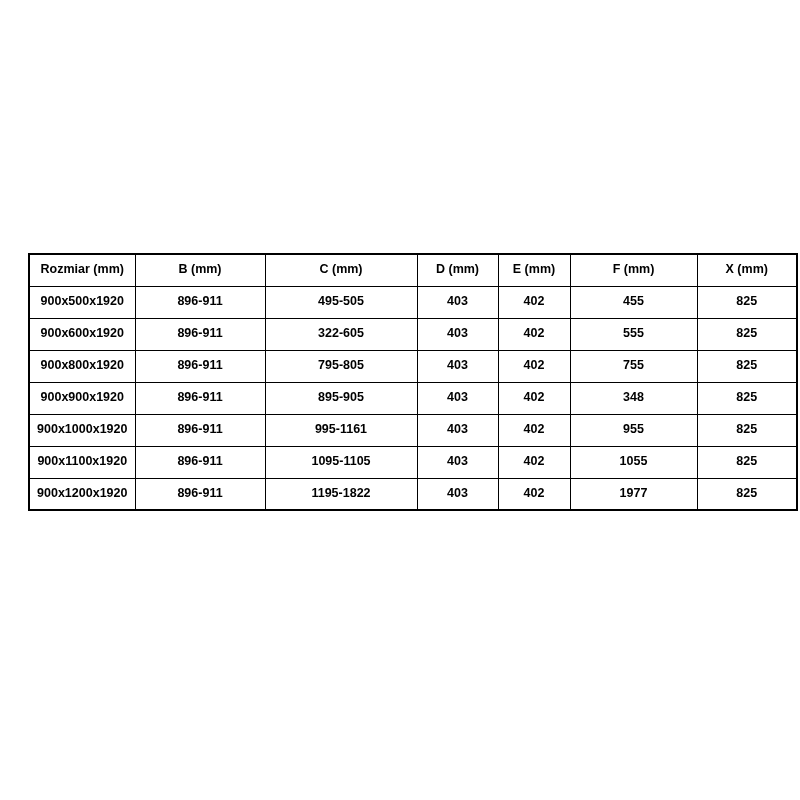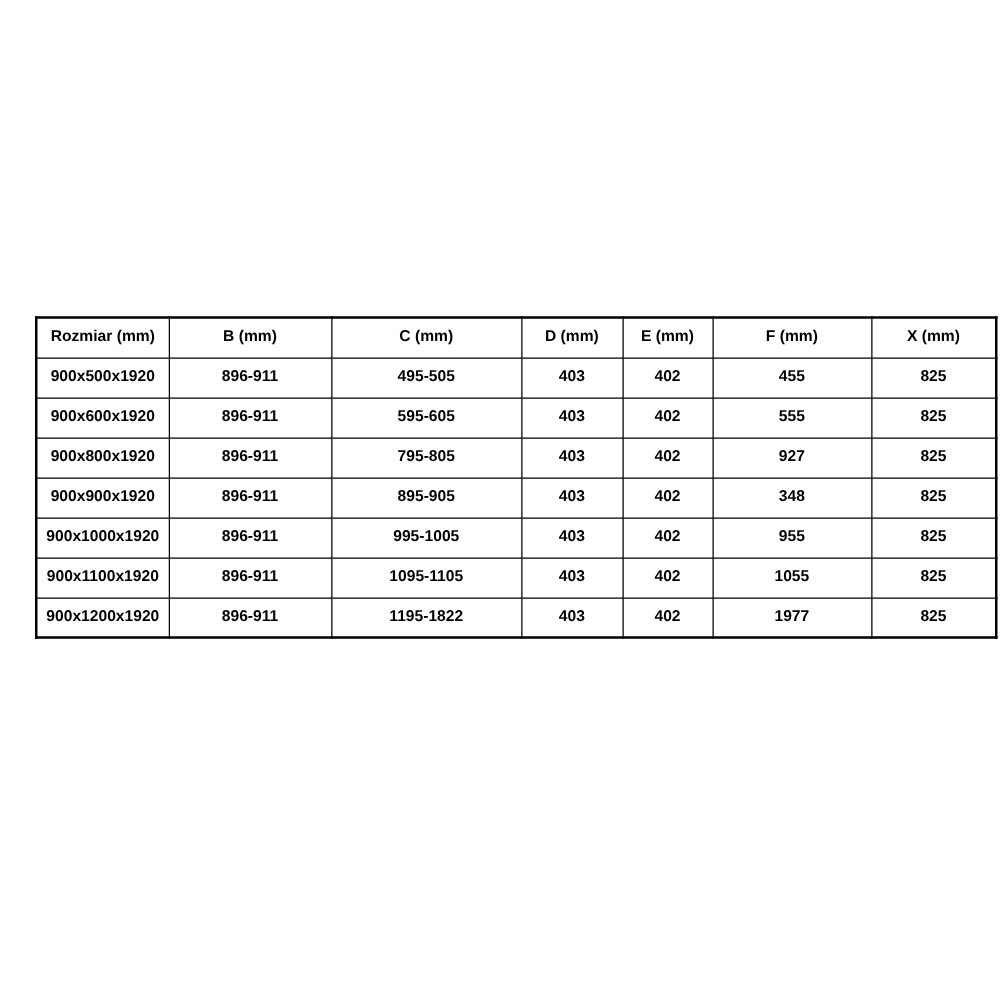--- a/index.html
+++ b/index.html
@@ -97,48 +97,48 @@
           <td>896-911</td>
           <td>495-505</td>
           <td>403</td>
           <td>402</td>
           <td>455</td>
           <td>825</td>
         </tr>
         <tr>
           <td>900x600x1920</td>
           <td>896-911</td>
-          <td>595-605</td>
+          <td>322-605</td>
           <td>403</td>
           <td>402</td>
           <td>555</td>
           <td>825</td>
         </tr>
         <tr>
           <td>900x800x1920</td>
           <td>896-911</td>
           <td>795-805</td>
           <td>403</td>
           <td>402</td>
-          <td>927</td>
+          <td>755</td>
           <td>825</td>
         </tr>
         <tr>
           <td>900x900x1920</td>
           <td>896-911</td>
           <td>895-905</td>
           <td>403</td>
           <td>402</td>
           <td>348</td>
           <td>825</td>
         </tr>
         <tr>
           <td>900x1000x1920</td>
           <td>896-911</td>
-          <td>995-1005</td>
+          <td>995-1161</td>
           <td>403</td>
           <td>402</td>
           <td>955</td>
           <td>825</td>
         </tr>
         <tr>
           <td>900x1100x1920</td>
           <td>896-911</td>
           <td>1095-1105</td>
           <td>403</td>

